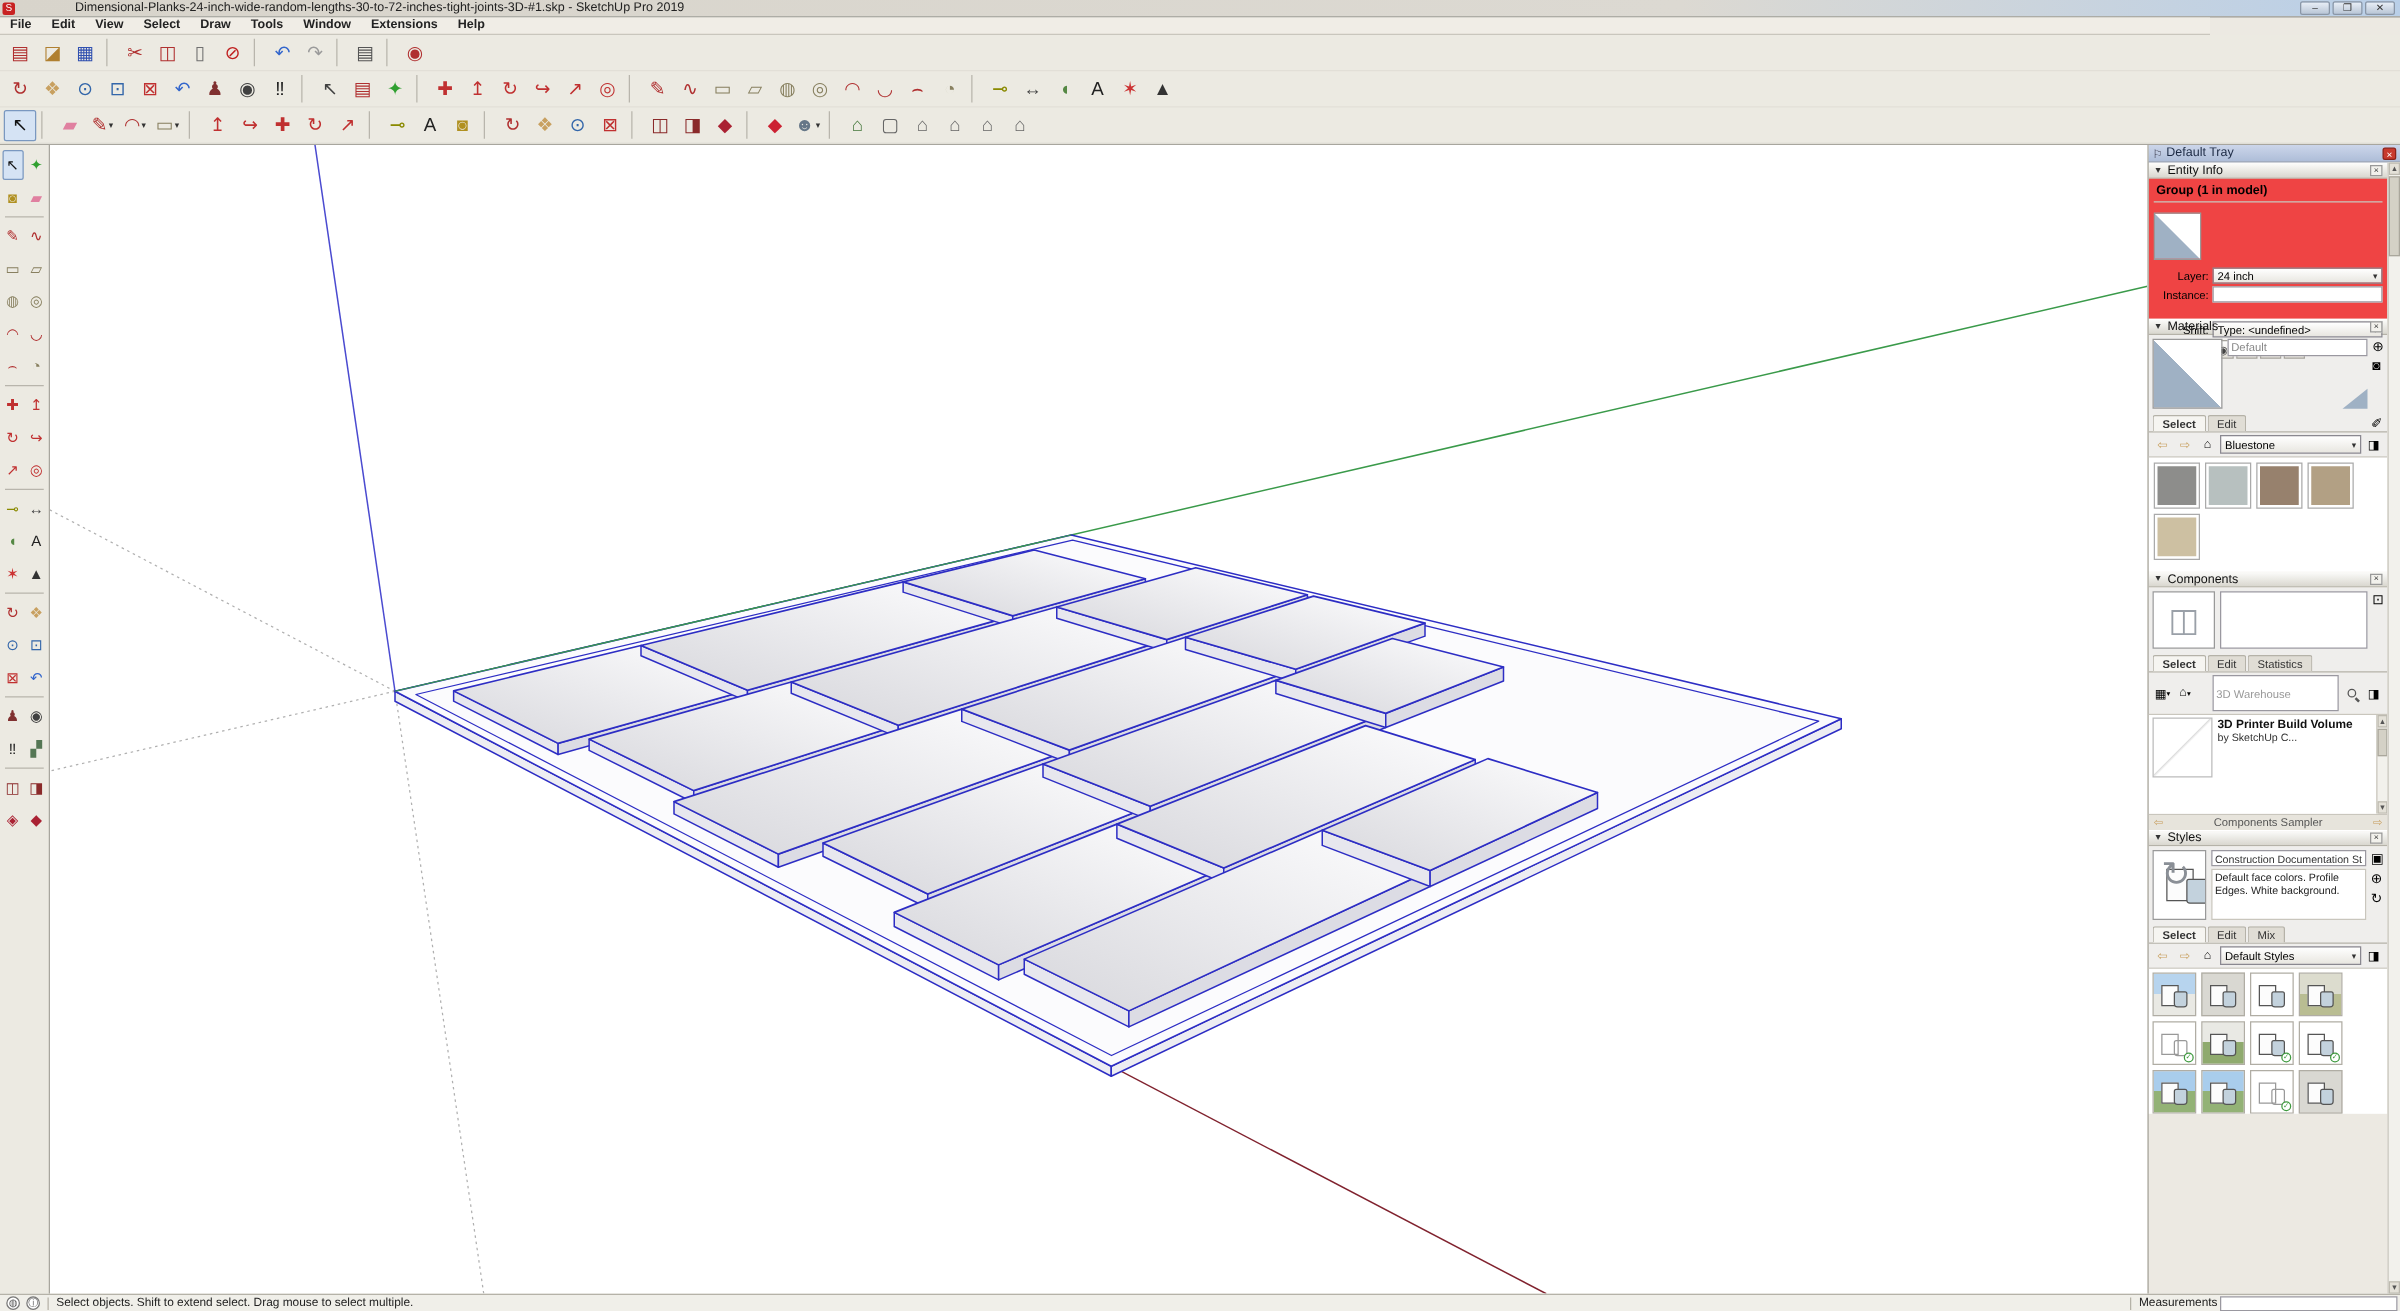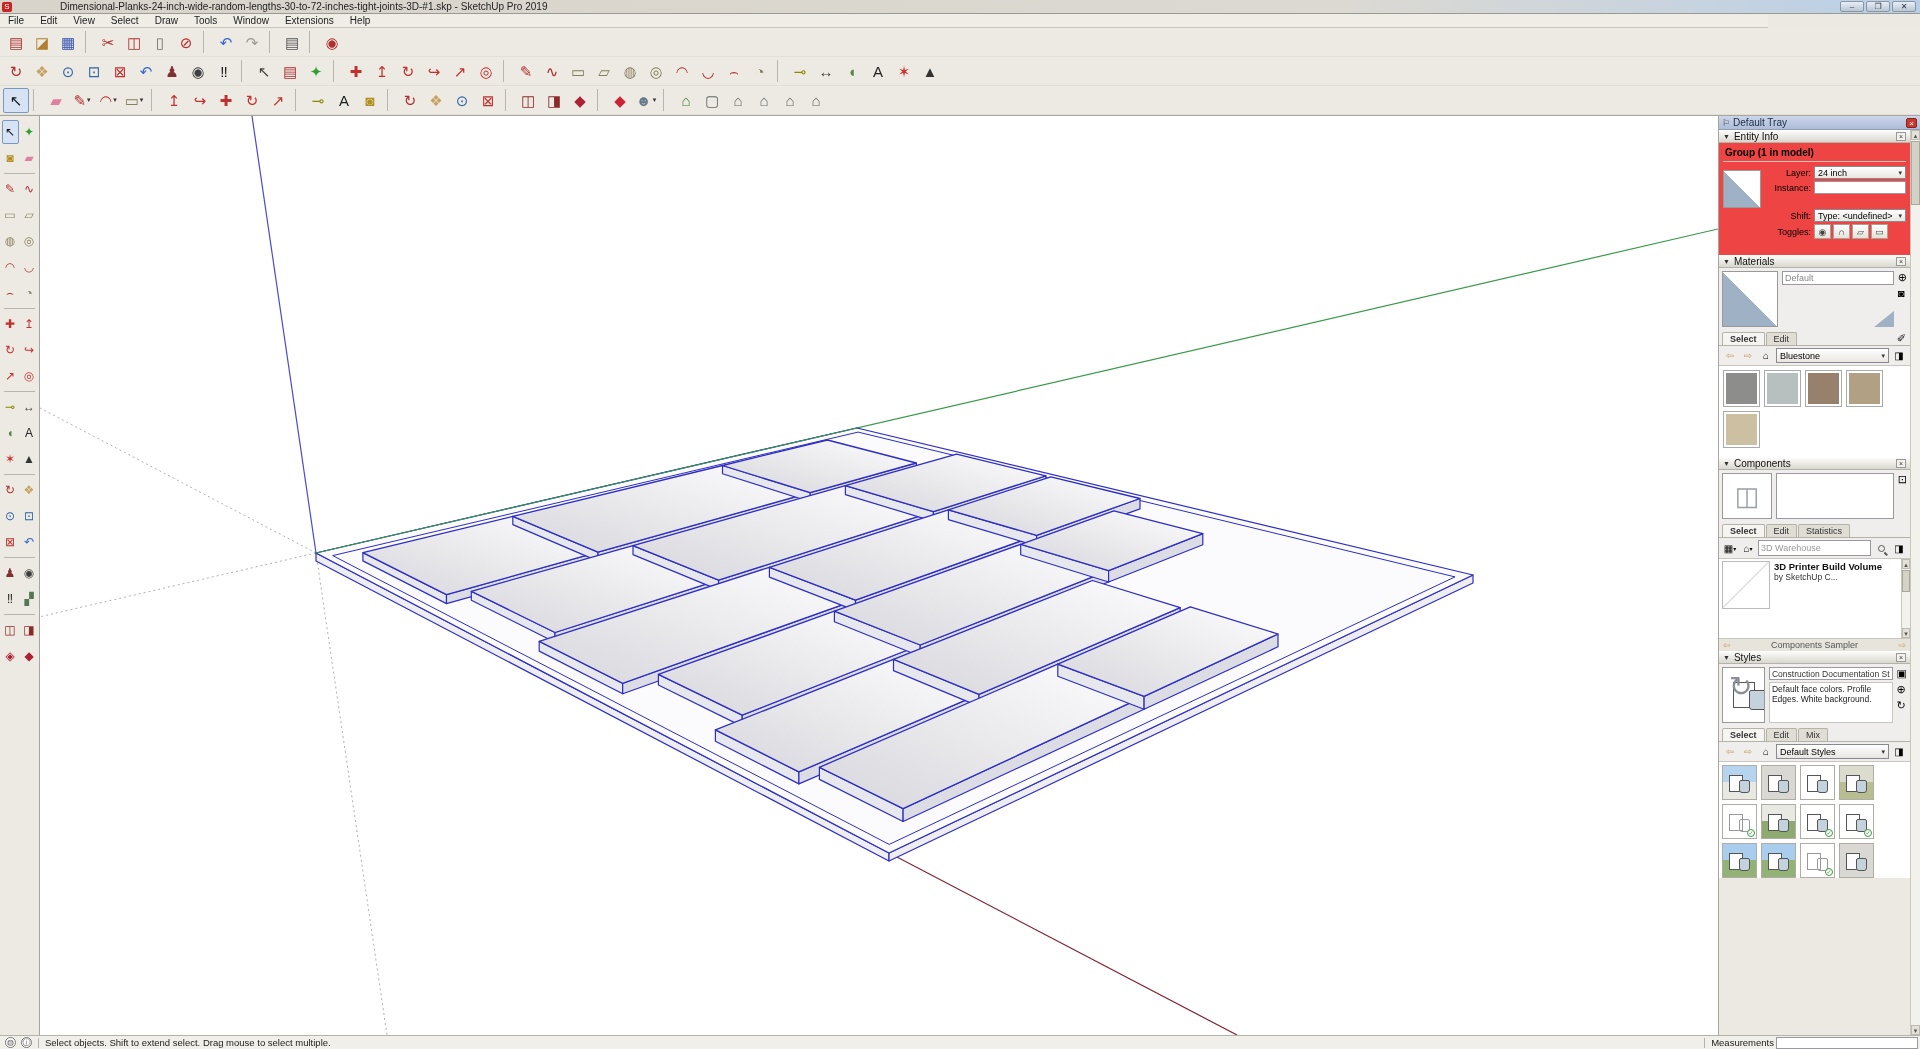--- a/index.html
+++ b/index.html
@@ -4,21 +4,21 @@
 <style>
 html,body{width:1920px;height:1049px;margin:0;overflow:hidden;font-family:"Liberation Sans",sans-serif;background:#ece9e2;-webkit-font-smoothing:antialiased;}
 *{box-sizing:border-box;}
 
 #titlebar{position:absolute;left:0;top:0;width:1920px;height:14px;background:linear-gradient(90deg,#d8d4cb,#dcd9d2 70%,#b9cfe8);display:flex;align-items:center;padding:0 2px;border-bottom:1px solid #9a9a94;}
 #titlebar .logo{width:10px;height:10px;background:#c82222;border-radius:2px;color:#fff;font-size:8px;line-height:10px;text-align:center;margin-right:4px;}
 #titlebar .ttl{font-size:10px;color:#222;white-space:nowrap;padding-left:44px;}
 #wincontrols{margin-left:auto;display:flex;gap:2px;padding-right:2px;}
 .winbtn{width:24px;height:11px;background:linear-gradient(#e8eef6,#b9c6d6);border:1px solid #8a96a6;border-radius:2px;font-size:8px;line-height:9px;text-align:center;color:#333;}
 
-#menubar{position:absolute;left:0;top:14px;width:1768px;height:14px;background:#f0ede6;border-bottom:1px solid #c9c6bd;display:flex;align-items:center;}
+#menubar{position:absolute;left:0;top:14px;width:1768px;height:14px;background:#f0ede6;border-bottom:1px solid #c9c6bd;display:flex;align-items:flex-start;font-weight:bold;}
 .menu-item{font-size:10px;color:#222;padding:0 8px;}
 
 #toolbars{position:absolute;left:0;top:28px;width:1920px;height:88px;background:#eceae2;border-bottom:1px solid #a8a69e;}
 .tb-row{height:29px;display:flex;align-items:center;padding-left:3px;border-bottom:1px solid #e2dfd7;}
 .tb-btn{width:26px;height:25px;display:flex;align-items:center;justify-content:center;border:1px solid transparent;border-radius:2px;position:relative;}
 .tb-btn.pressed{background:#d5e3f4;border:1px solid #7a98c0;}
 .tb-glyph{font-size:15px;line-height:1;}
 .tb-caret{font-size:7px;color:#333;margin-left:1px;}
 .tb-sep{width:7px;height:22px;border-left:1px solid #b8b5ac;margin:0 3px 0 4px;}
 
@@ -603,21 +603,21 @@
   <div id="tray-body">
 
     <div class="sec-head">
       <span class="tri">▼</span>
       <span class="lbl">Entity Info</span>
       <span class="sec-x">×</span>
     </div>
     <div style="height:112px;background:#ef4444;padding:3px 4px;">
       <div style="font-weight:bold;font-size:10px;padding:1px 2px;">Group (1 in model)</div>
       <div style="height:1px;background:#c9c6bd;margin:2px 0 4px;"></div>
-      <div style="display:flex;gap:6px;">
+      <div style="display:flex;gap:6px;flex-direction:column;">
         <div class="thumb-prev" style="width:38px;height:38px;margin-top:4px;"></div>
         <div style="flex:1;">
           <div style="display:flex;align-items:center;margin-bottom:2px;">
             <span style="width:44px;text-align:right;font-size:9px;margin-right:3px;">Layer:</span>
             <span class="combo" style="flex:1;height:13px;">
                 <span>24 inch</span>
                 <span class="car">▾</span>
               </span>
           </div>
           <div style="display:flex;align-items:center;margin-bottom:15px;">
@@ -718,21 +718,21 @@
         </div>
       </div>
       <div class="tabs">
         <span class="tab active">Select</span>
         <span class="tab">Edit</span>
         <span class="tab">Statistics</span>
       </div>
       <div class="navrow">
         <span class="nav-ico">▦<span style="font-size:6px;">▾</span></span>
         <span class="nav-ico">⌂<span style="font-size:6px;">▾</span></span>
-        <span class="txtbox" style="flex:1;height:16px;color:#999;">3D Warehouse</span>
+        <span class="txtbox" style="flex:1;height:29px;color:#999;margin-left:12px;">3D Warehouse</span>
         <span class="nav-ico">
             <span style="display:inline-block;width:7px;height:7px;border:1.5px solid #555;border-radius:50%;position:relative;">
               <span style="position:absolute;width:4px;height:1.5px;background:#555;transform:rotate(45deg);left:5px;top:7px;"></span>
             </span>
           </span>
         <span class="nav-ico">◨</span>
       </div>
       <div style="background:#fff;border-top:1px solid #c9c6bd;height:80px;position:relative;overflow:hidden;">
         <div id="complist" style="position:absolute;left:0;top:0;right:9px;">
             <div class="comp-item">

